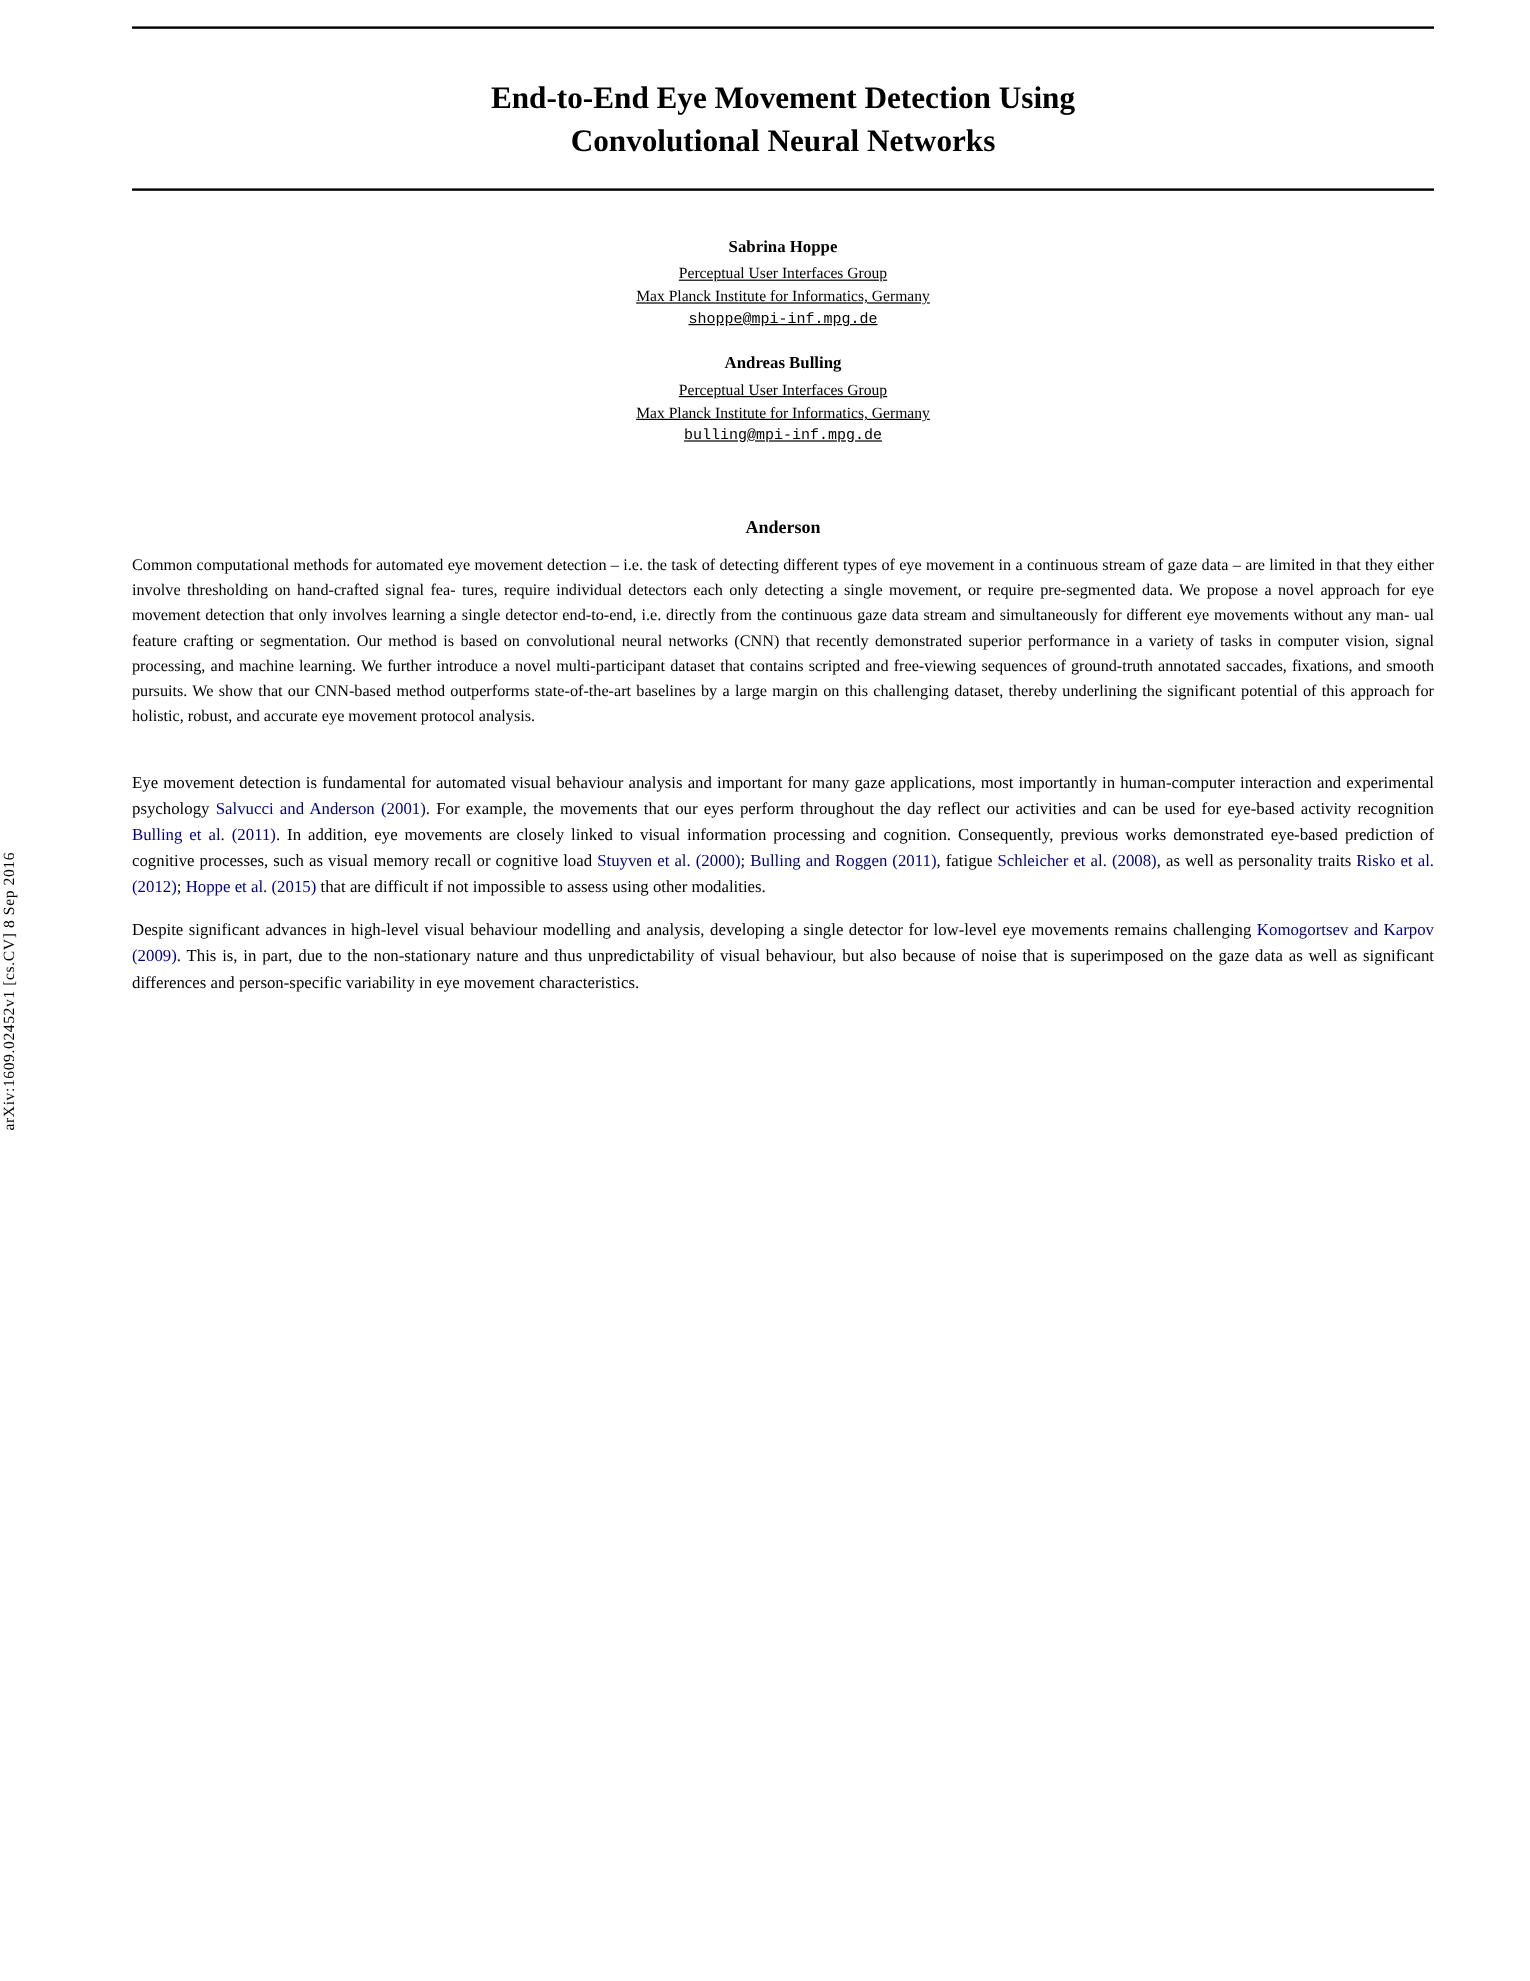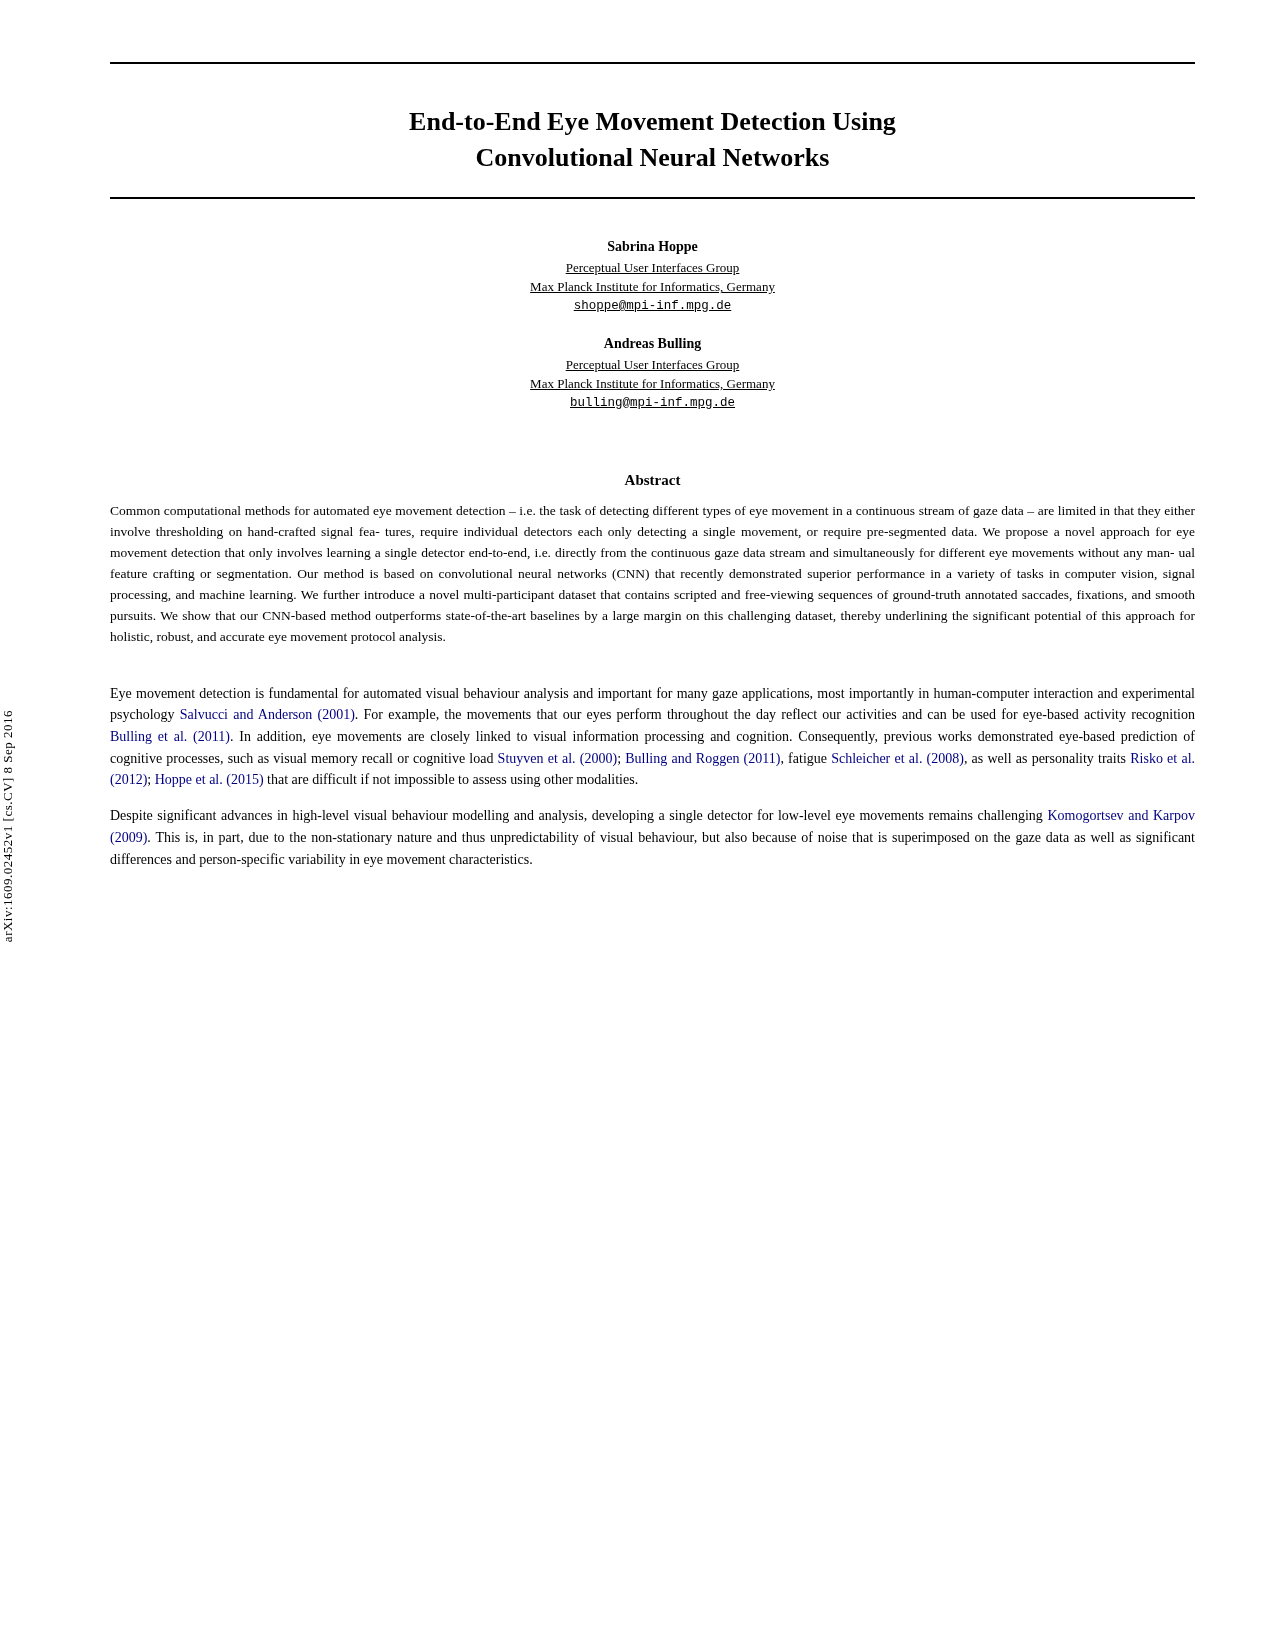--- a/index.html
+++ b/index.html
@@ -46,21 +46,21 @@
       transform: translateY(-50%) rotate(180deg);
       font-size: 13px;
       color: #000;
       white-space: nowrap;
       letter-spacing: 0.5px;
     }
 
     
     .main-content {
       flex: 1;
-      padding: 62px 80px 50px 30px;
+      padding: 22px 80px 50px 30px;
       max-width: 1195px;
     }
 
     
     .top-rule {
       border: none;
       border-top: 2px solid #000;
       margin-bottom: 20px;
     }
 
@@ -188,21 +188,21 @@
 
       <div class="author-block">
         <div class="author-name">Andreas Bulling</div>
         <div class="author-affiliation">Perceptual User Interfaces Group</div>
         <div class="author-affiliation">Max Planck Institute for Informatics, Germany</div>
         <div class="author-affiliation author-email">bulling@mpi-inf.mpg.de</div>
       </div>
     </div>
 
     <div class="abstract-section">
-      <div class="abstract-title">Abstract</div>
+      <div class="abstract-title">Anderson</div>
       <p class="abstract-text">
         Common computational methods for automated eye movement detection – i.e. the
         task of detecting different types of eye movement in a continuous stream of gaze
         data – are limited in that they either involve thresholding on hand-crafted signal fea-
         tures, require individual detectors each only detecting a single movement, or require
         pre-segmented data. We propose a novel approach for eye movement detection that
         only involves learning a single detector end-to-end, i.e. directly from the continuous
         gaze data stream and simultaneously for different eye movements without any man-
         ual feature crafting or segmentation. Our method is based on convolutional neural
         networks (CNN) that recently demonstrated superior performance in a variety of

